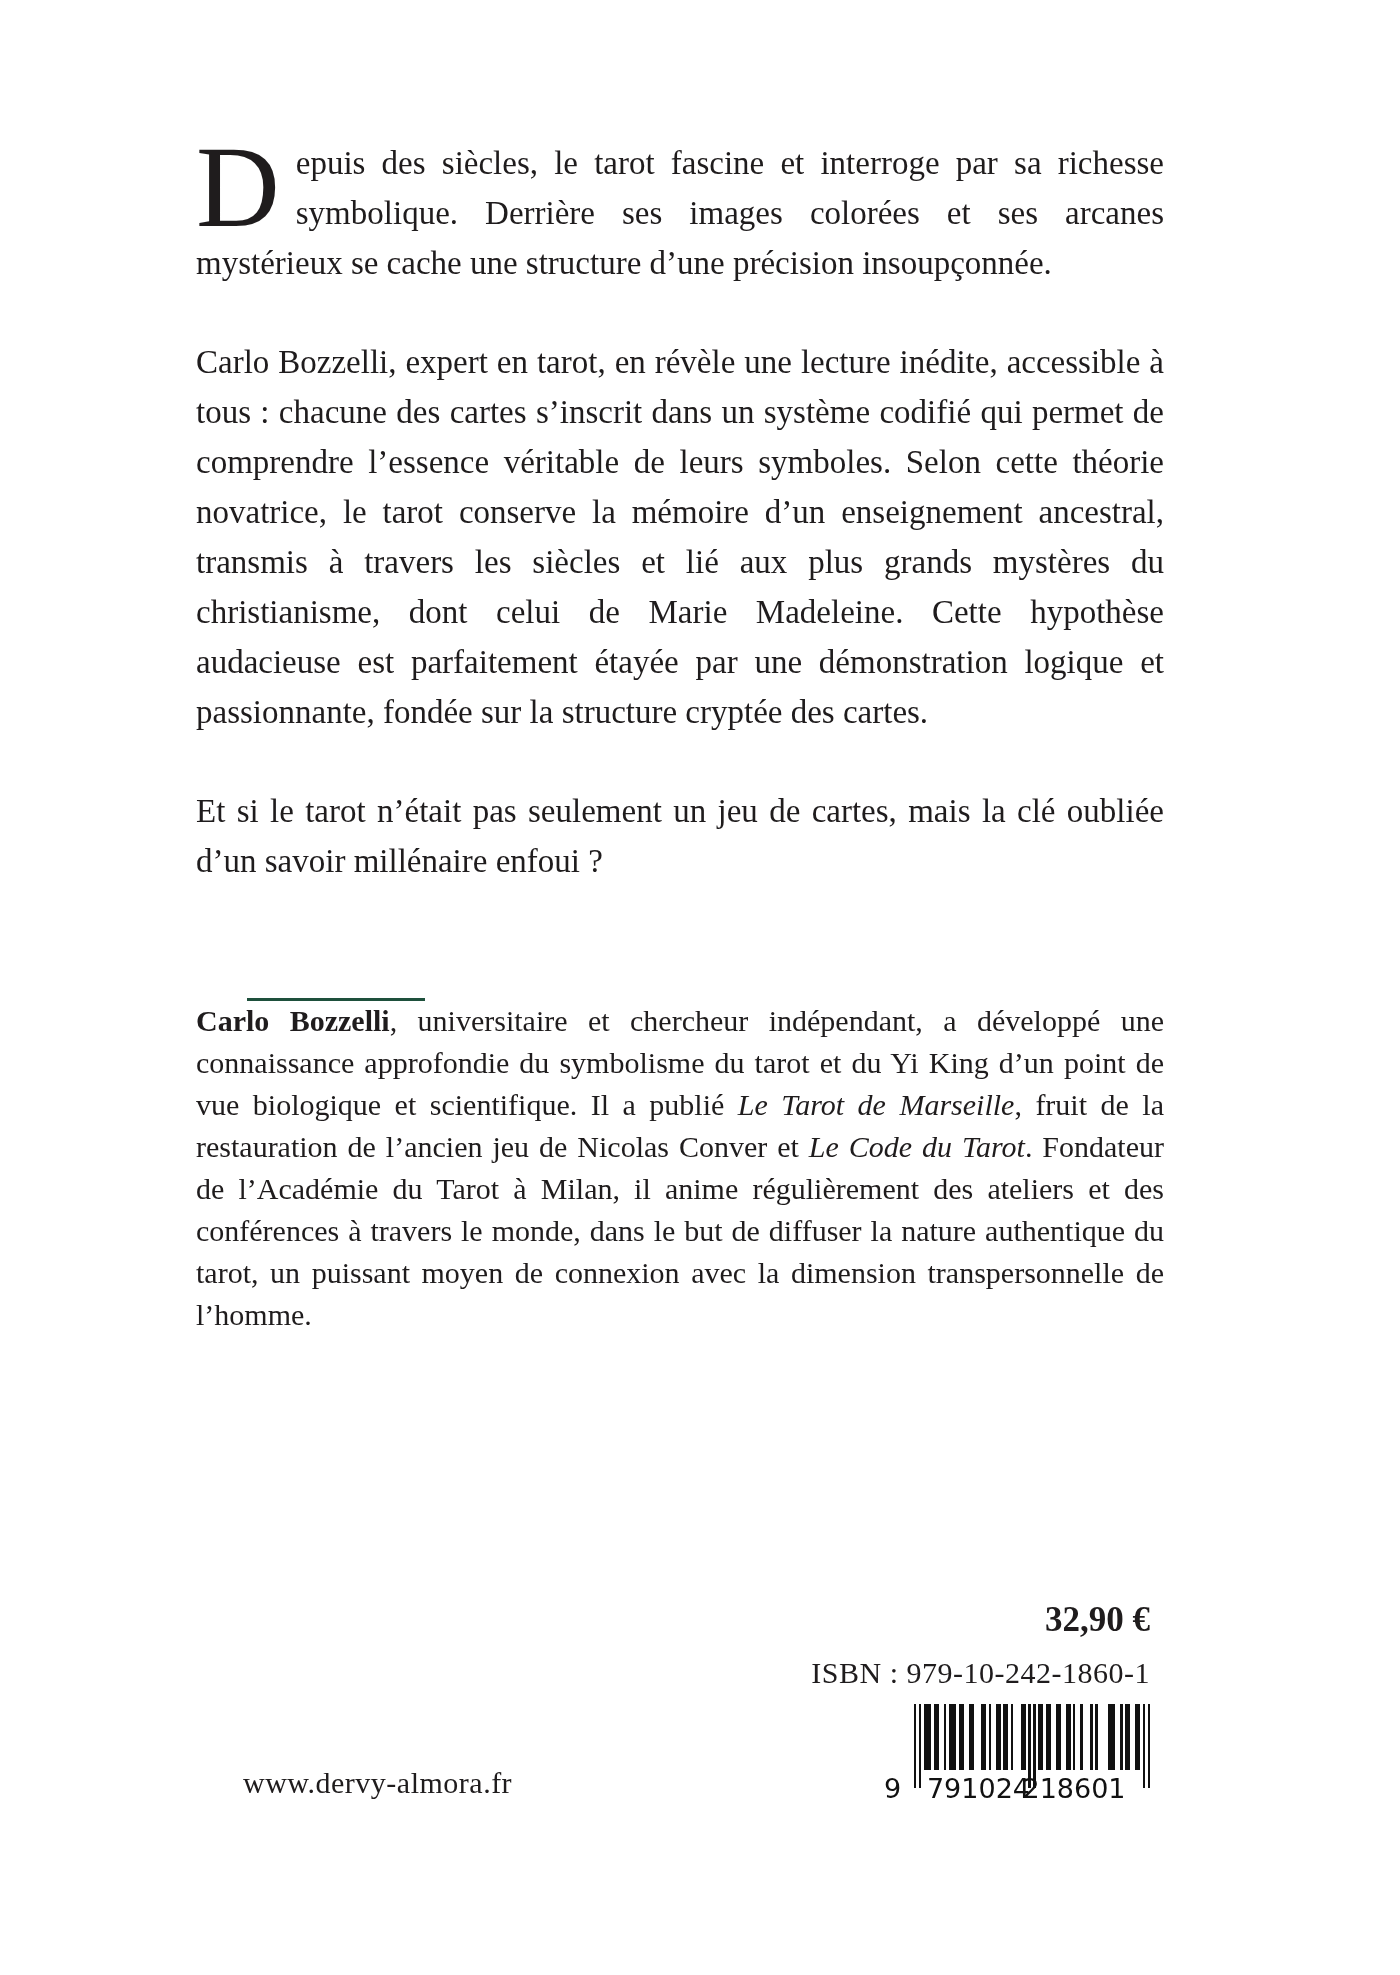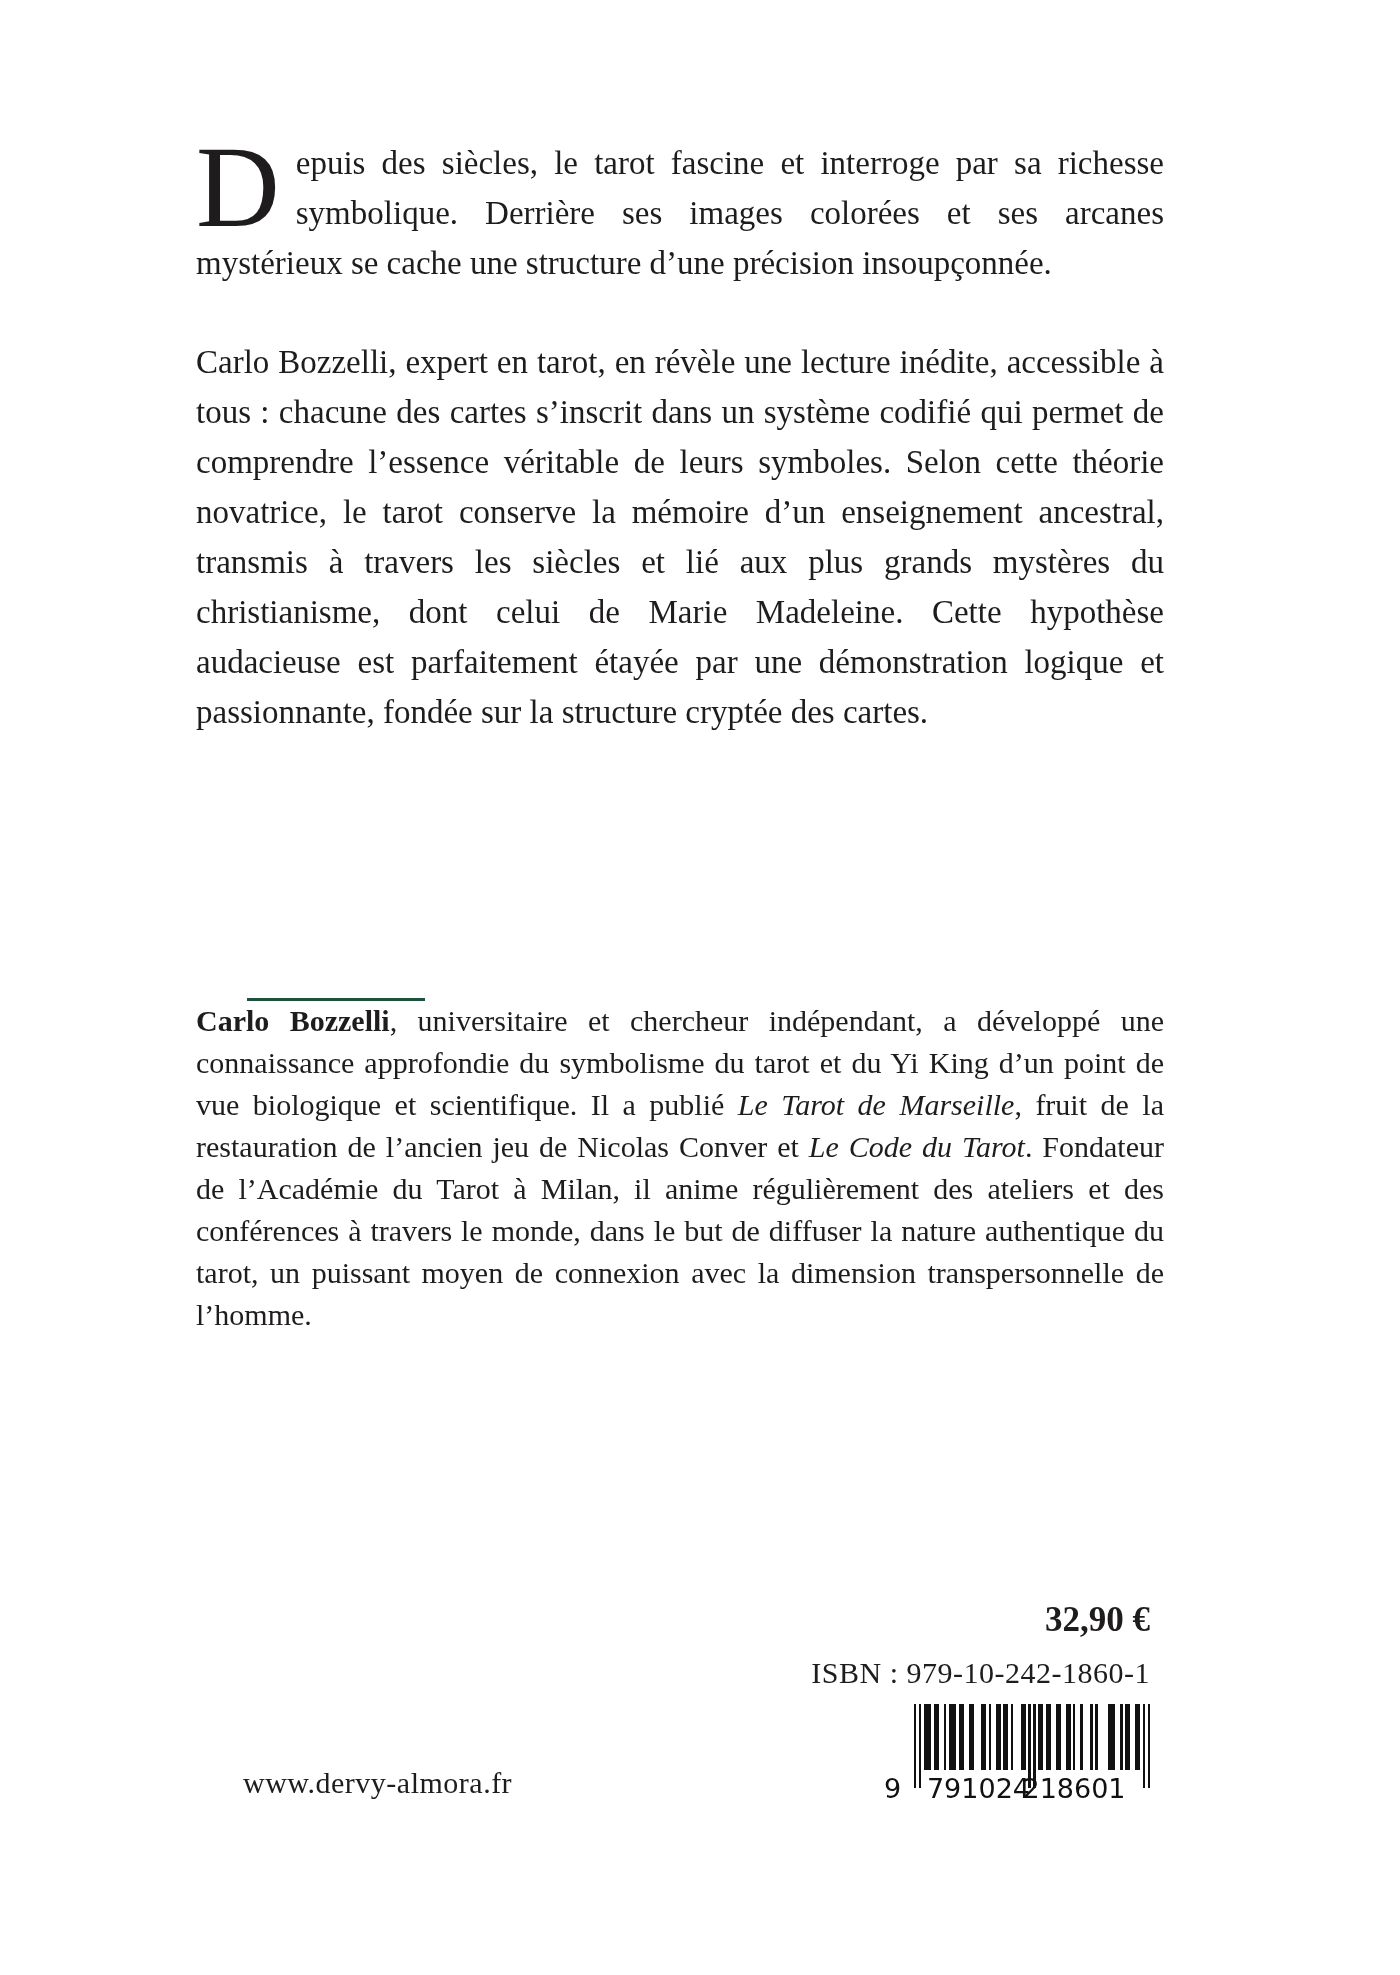--- a/index.html
+++ b/index.html
@@ -55,20 +55,21 @@
 </head>
 <body>
 
 <div class="page">
 
   <main class="content">
     <p class="para">
       <span class="dropcap">D</span><span>epuis des siècles, le tarot fascine et interroge par sa richesse symbolique. Derrière ses images colorées et ses arcanes mystérieux se cache une structure d’une précision insoupçonnée.</span>
     </p>
     <p class="para">Carlo Bozzelli, expert en tarot, en révèle une lecture inédite, accessible à tous : chacune des cartes s’inscrit dans un système codifié qui permet de comprendre l’essence véritable de leurs symboles. Selon cette théorie novatrice, le tarot conserve la mémoire d’un enseignement ancestral, transmis à travers les siècles et lié aux plus grands mystères du christianisme, dont celui de Marie Madeleine. Cette hypothèse audacieuse est parfaitement étayée par une démonstration logique et passionnante, fondée sur la structure cryptée des cartes.</p>
+    <p class="para">Et si le tarot n’était pas seulement un jeu de cartes, mais la clé oubliée d’un savoir millénaire enfoui ?</p>
   </main>
 
   <div class="divider" style="background: rgb(30, 80, 60);"></div>
 
   <section class="bio">
     <p class="para bio-para"><strong>Carlo Bozzelli</strong><span>, universitaire et chercheur indépendant, a développé une connaissance approfondie du symbolisme du tarot et du Yi King d’un point de vue biologique et scientifique. Il a publié </span><em>Le Tarot de Marseille</em><span>, fruit de la restauration de l’ancien jeu de Nicolas Conver et </span><em>Le Code du Tarot</em><span>. Fondateur de l’Académie du Tarot à Milan, il anime régulièrement des ateliers et des conférences à travers le monde, dans le but de diffuser la nature authentique du tarot, un puissant moyen de connexion avec la dimension transpersonnelle de l’homme.</span></p>
   </section>
 
   <div class="footer-right">
     <div class="price">32,90 €</div>

